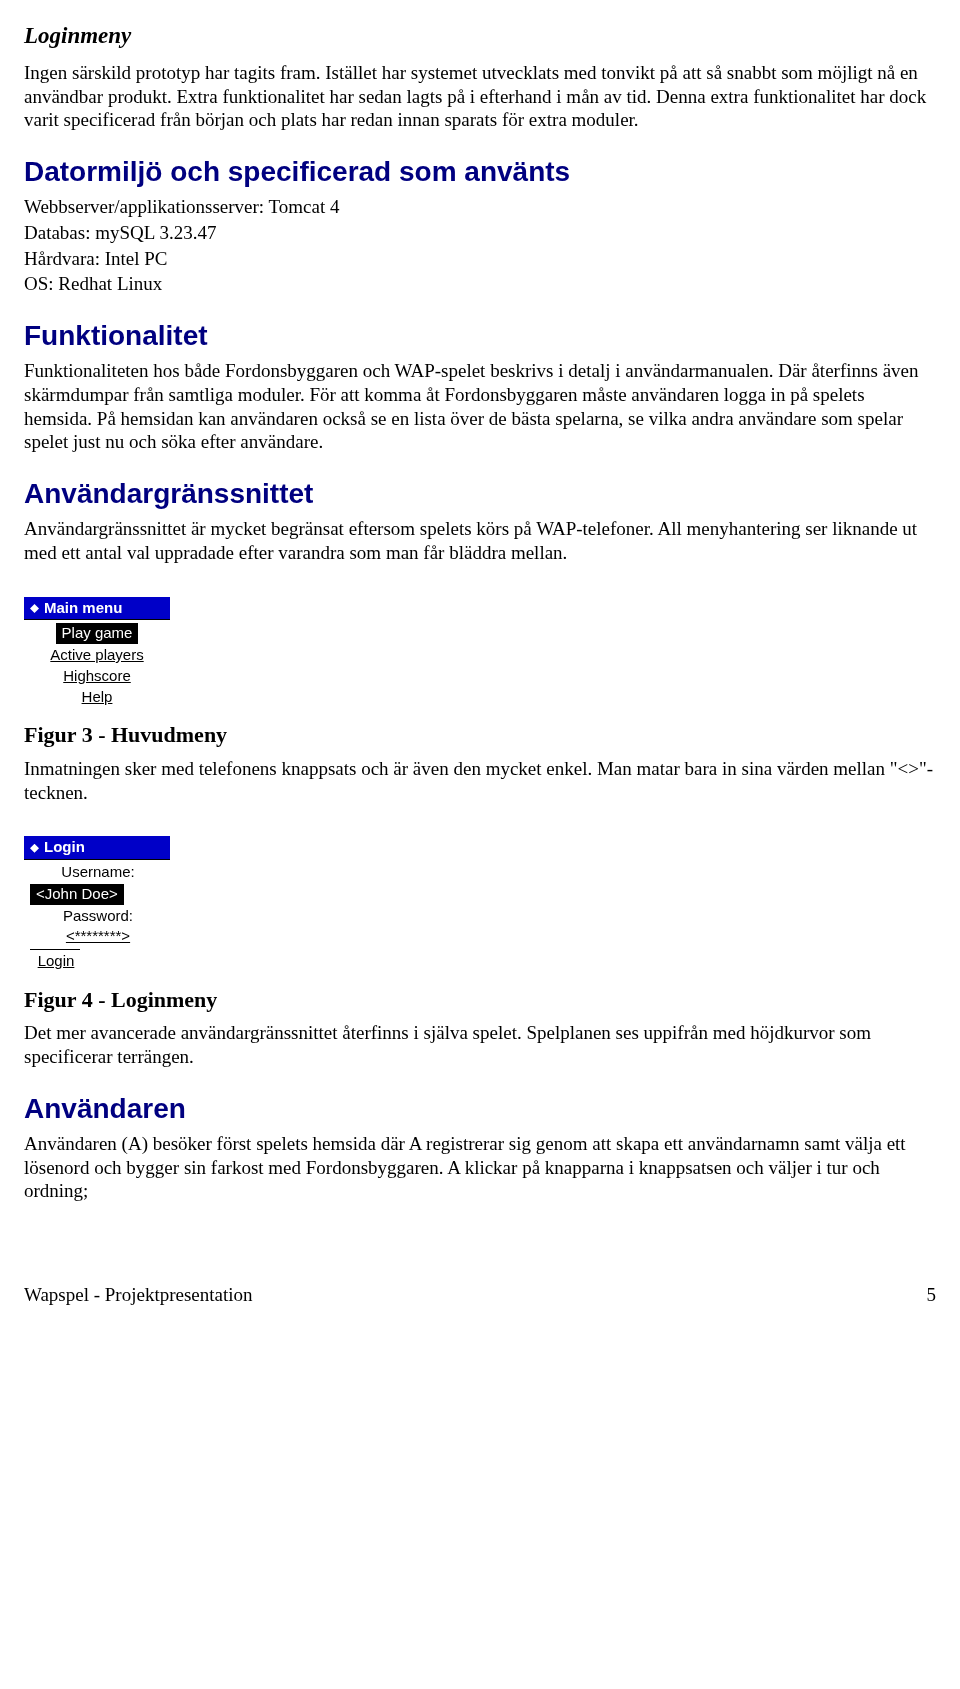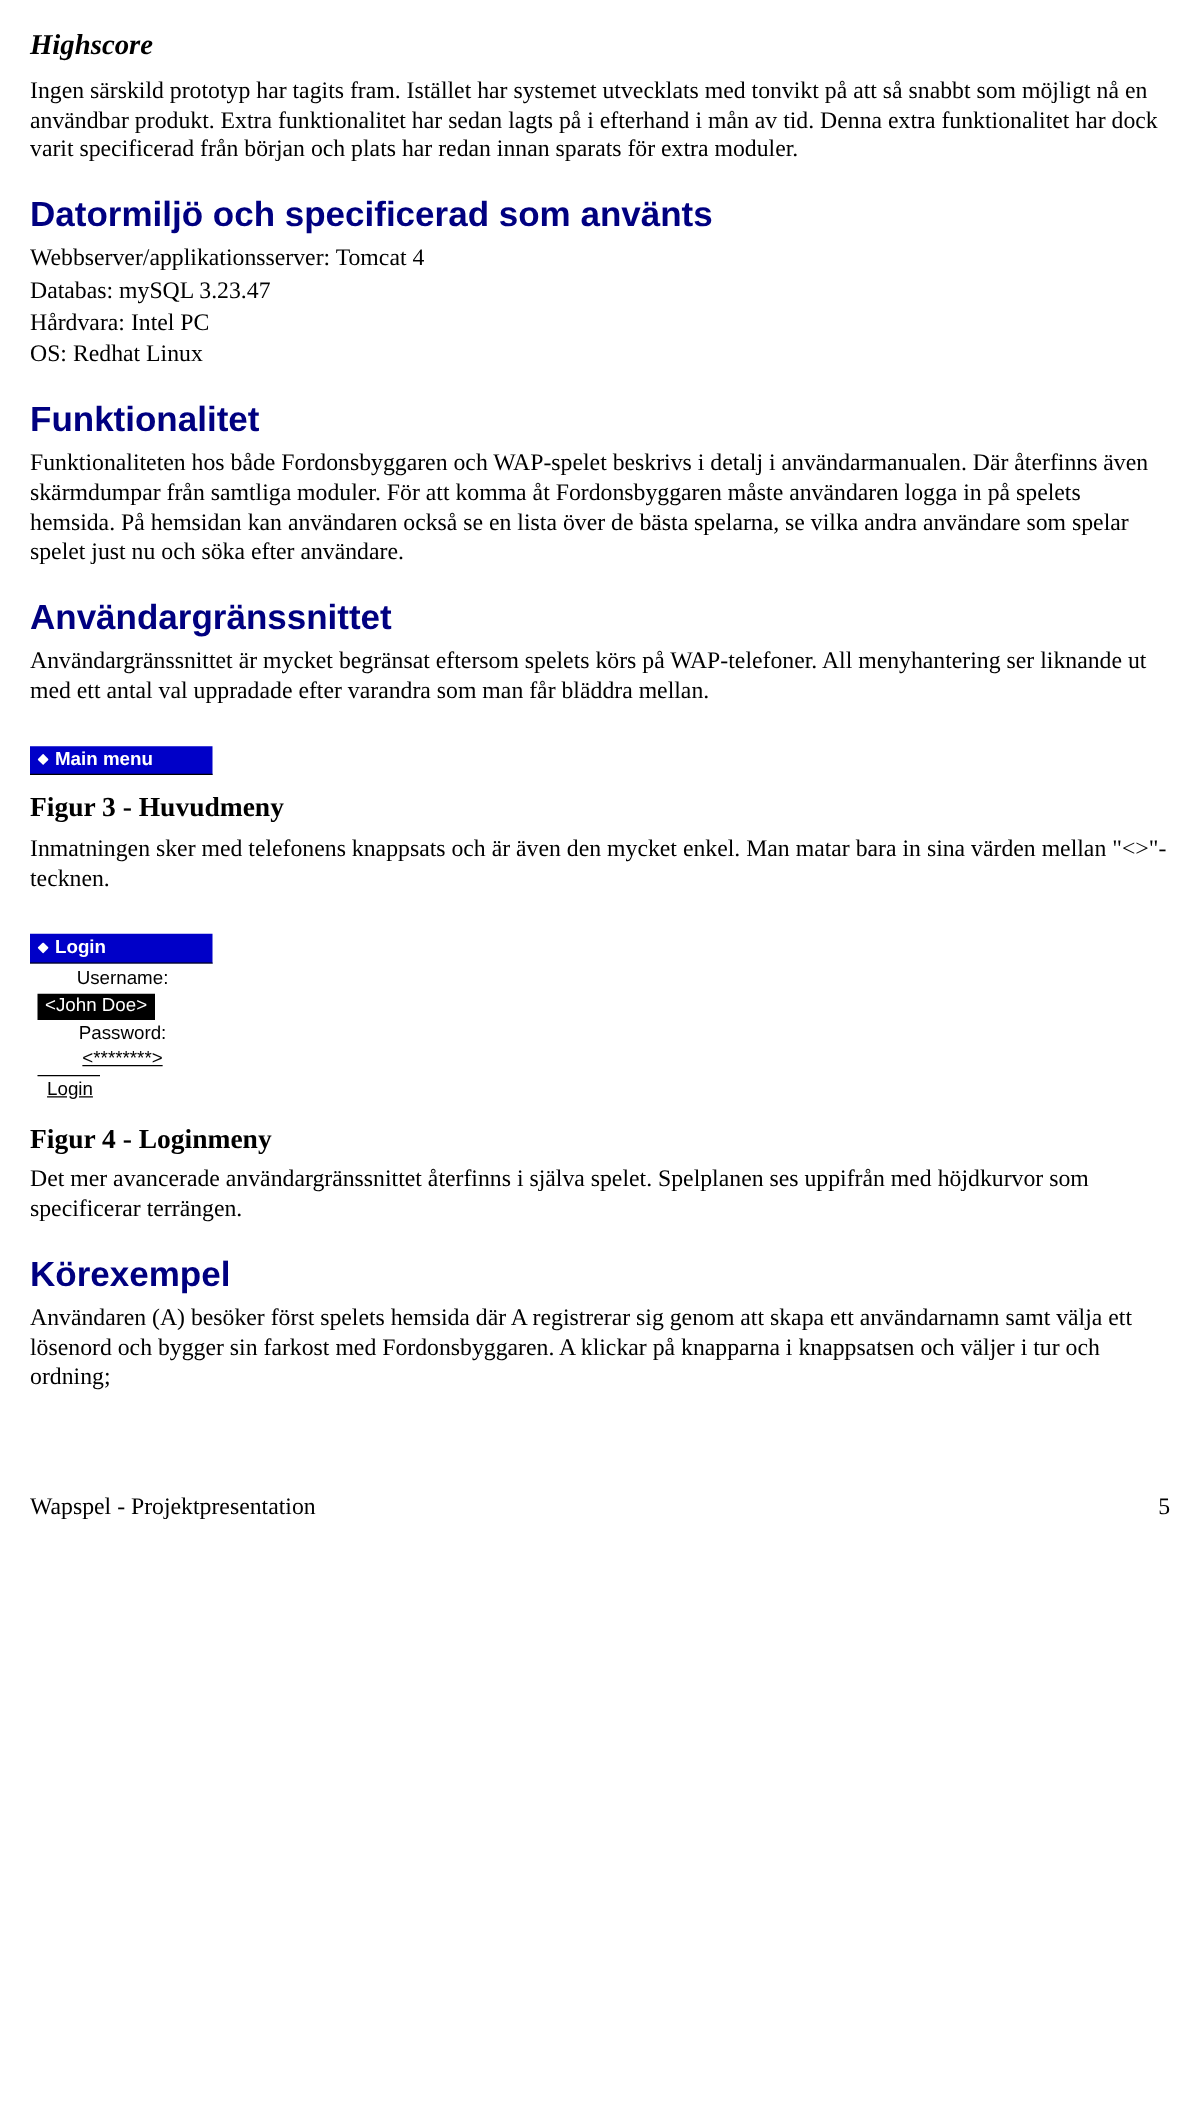--- a/index.html
+++ b/index.html
@@ -89,55 +89,61 @@
   .footer {
     display: flex;
     justify-content: space-between;
     margin-top: 80px;
     font-size: 19px;
   }
 </style>
 </head>
 <body>
 
-<h3 class="italic">Highscore</h3>
+<h3 class="italic">Loginmeny</h3>
 <p>Ingen särskild prototyp har tagits fram. Istället har systemet utvecklats med tonvikt på att så snabbt som möjligt nå en användbar produkt. Extra funktionalitet har sedan lagts på i efterhand i mån av tid. Denna extra funktionalitet har dock varit specificerad från början och plats har redan innan sparats för extra moduler.</p>
 
 <h2 class="blue">Datormiljö och specificerad som använts</h2>
 <div class="tight">Webbserver/applikationsserver: Tomcat 4</div>
 <div class="tight">Databas: mySQL 3.23.47</div>
 <div class="tight">Hårdvara: Intel PC</div>
 <div class="tight">OS: Redhat Linux</div>
 
 <h2 class="blue">Funktionalitet</h2>
 <p>Funktionaliteten hos både Fordonsbyggaren och WAP-spelet beskrivs i detalj i användarmanualen. Där återfinns även skärmdumpar från samtliga moduler. För att komma åt Fordonsbyggaren måste användaren logga in på spelets hemsida. På hemsidan kan användaren också se en lista över de bästa spelarna, se vilka andra användare som spelar spelet just nu och söka efter användare.</p>
 
 <h2 class="blue">Användargränssnittet</h2>
 <p>Användargränssnittet är mycket begränsat eftersom spelets körs på WAP-telefoner. All menyhantering ser liknande ut med ett antal val uppradade efter varandra som man får bläddra mellan.</p>
 
 <div class="wap">
   <div class="wap-title">Main menu</div>
+  <div class="wap-body">
+    <span class="wap-row selected">Play game</span><br>
+    <div class="wap-row link">Active players</div>
+    <div class="wap-row link">Highscore</div>
+    <div class="wap-row link">Help</div>
+  </div>
 </div>
 
 <div class="caption">Figur 3 - Huvudmeny</div>
 <p>Inmatningen sker med telefonens knappsats och är även den mycket enkel. Man matar bara in sina värden mellan "&lt;&gt;"-tecknen.</p>
 
 <div class="wap">
   <div class="wap-title">Login</div>
   <div class="wap-body" style="text-align:left;padding:2px 6px;">
     <div class="wap-row left">Username:</div>
     <span class="wap-row selected" style="margin-left:0;">&lt;John Doe&gt;</span>
     <div class="wap-row left">Password:</div>
     <div class="wap-row left link">&lt;********&gt;</div>
     <div class="wap-row left link top-border" style="width:40px;">Login</div>
   </div>
 </div>
 
 <div class="caption">Figur 4 - Loginmeny</div>
 <p>Det mer avancerade användargränssnittet återfinns i själva spelet. Spelplanen ses uppifrån med höjdkurvor som specificerar terrängen.</p>
 
-<h2 class="blue">Körexempel</h2>
+<h2 class="blue">Användaren</h2>
 <p>Användaren (A) besöker först spelets hemsida där A registrerar sig genom att skapa ett användarnamn samt välja ett lösenord och bygger sin farkost med Fordonsbyggaren. A klickar på knapparna i knappsatsen och väljer i tur och ordning;</p>
 
 <div class="footer">
   <span>Wapspel - Projektpresentation</span>
   <span>5</span>
 </div>
 
 </body></html>

